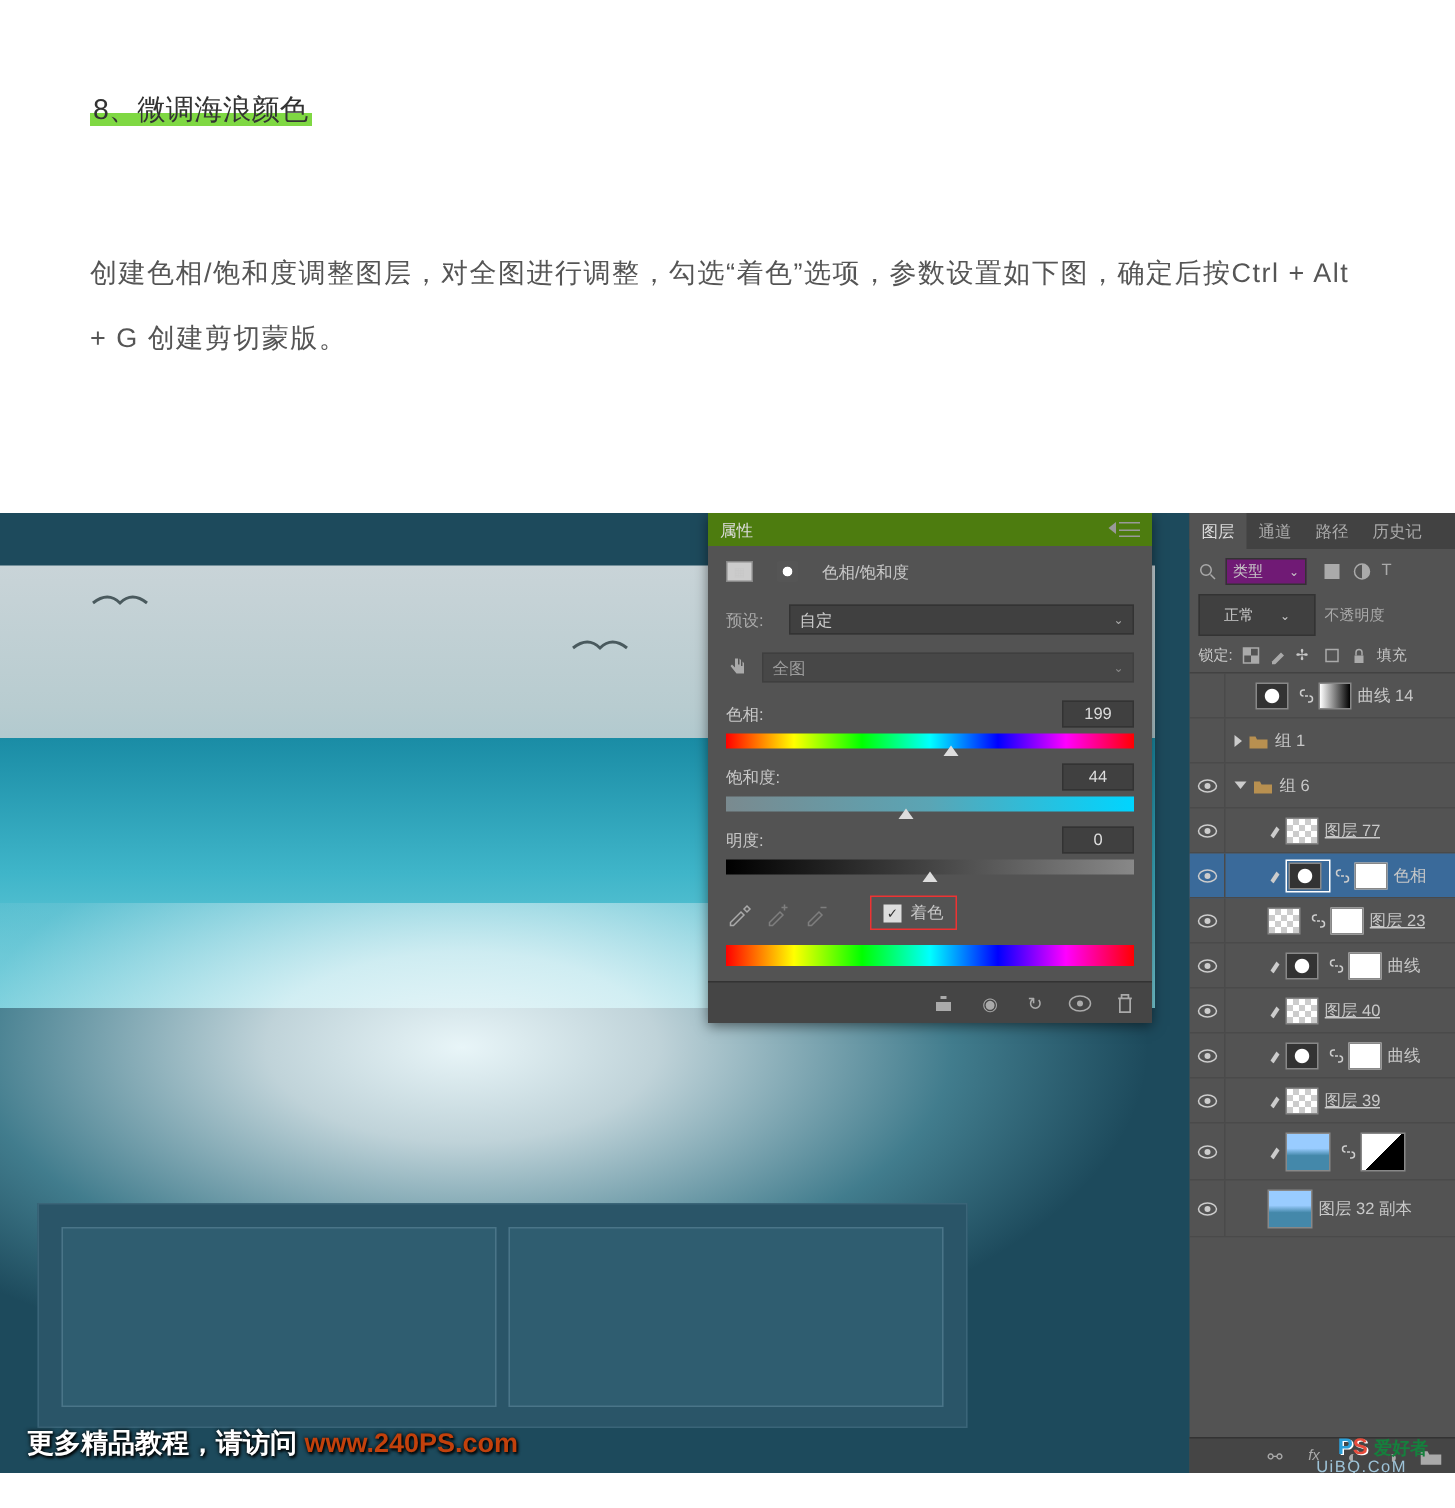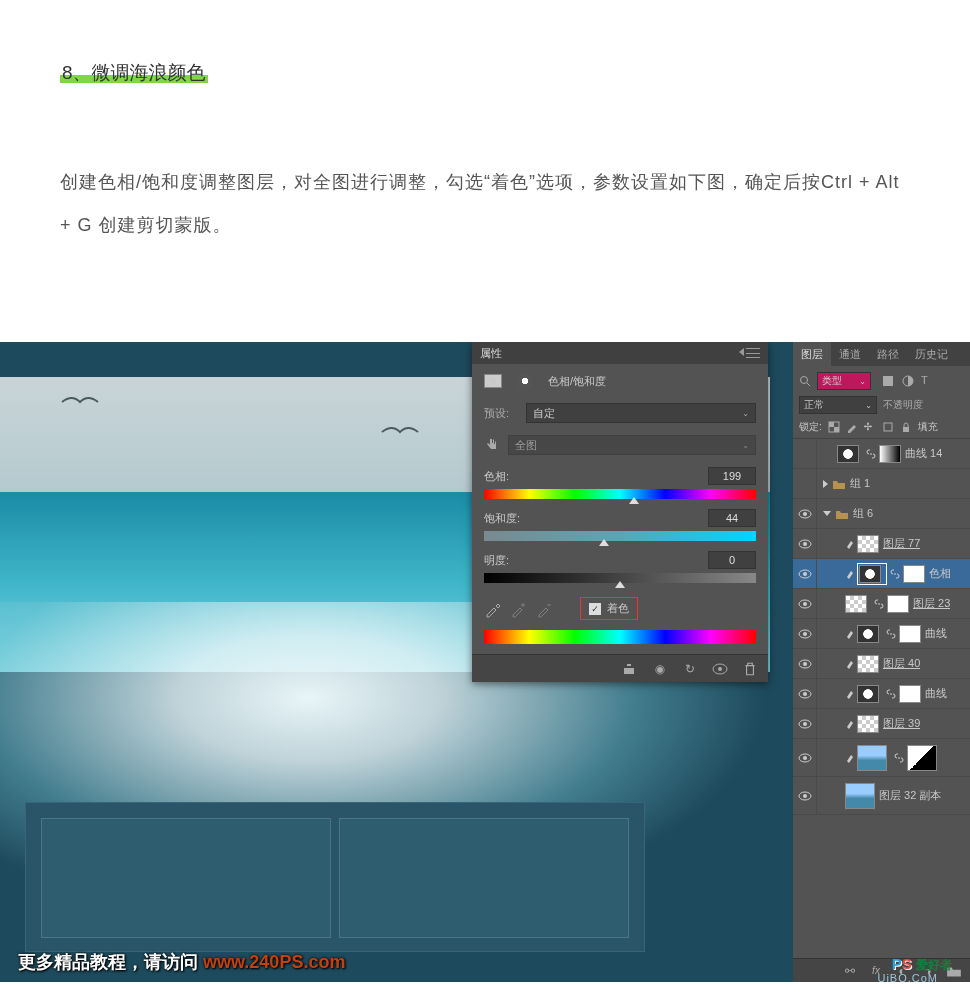--- a/index.html
+++ b/index.html
@@ -15,21 +15,21 @@
 .sea{position:absolute;top:150px;left:0;right:200px;height:180px;background:linear-gradient(#1a8ca5 0%,#3fb5c9 50%,#7dd5e0 100%)}
 .wave{position:absolute;top:260px;left:0;right:200px;height:320px;background:radial-gradient(ellipse at 40% 30%,#e8f5f8 0%,rgba(232,245,248,.8) 20%,rgba(120,200,215,.4) 50%,transparent 70%)}
 .cabinet{position:absolute;bottom:30px;left:25px;width:620px;height:150px;background:#2a5568;border:1px solid #3a6578}
 .drawer{position:absolute;top:15px;width:290px;height:120px;background:#2f5d70;border:1px solid #4a7588}
 .drawer.l{left:15px}.drawer.r{right:15px}
 .bird{position:absolute;width:40px;height:20px;color:#4a5a5e}
 .bird svg{width:100%;height:100%}
 
 
 .prop-panel{position:absolute;top:0;left:472px;width:296px;background:#535353;color:#c8c8c8;font-size:11px;box-shadow:0 2px 8px rgba(0,0,0,.5)}
-.panel-tabbar{height:22px;background:#404040;display:flex;align-items:center;justify-content:space-between;padding:0 8px}
+.panel-tabbar{height:22px;background:#4d7c0f;display:flex;align-items:center;justify-content:space-between;padding:0 8px}
 .panel-title{font-size:11px;color:#ddd}
 .panel-menu{width:14px;height:10px;display:flex;flex-direction:column;justify-content:space-between}
 .panel-menu span{height:1px;background:#999}
 .panel-arrow{width:0;height:0;border-top:4px solid transparent;border-bottom:4px solid transparent;border-right:5px solid #999;position:absolute;top:6px;right:24px}
 .prop-body{padding:10px 12px}
 .prop-head{display:flex;gap:16px;margin-bottom:14px}
 .prop-icon{width:18px;height:14px;background:#ccc;border:1px solid #888;display:flex;align-items:center;justify-content:center;font-size:8px}
 .prop-icon2{width:14px;height:14px;background:radial-gradient(circle at 50% 50%,#fff 30%,#555 35%);border-radius:2px}
 .row{display:flex;align-items:center;margin-bottom:12px;gap:8px}
 .label{min-width:34px;color:#aaa}
@@ -53,25 +53,25 @@
 .foot-ico{width:16px;height:14px;color:#aaa;display:flex;align-items:center;justify-content:center;font-size:12px}
 
 
 .layers-panel{position:absolute;top:0;right:0;width:177px;bottom:0;background:#535353;color:#c8c8c8;font-size:11px}
 .lay-tabs{height:24px;background:#424242;display:flex;}
 .lay-tab{padding:0 8px;height:24px;display:flex;align-items:center;color:#aaa;font-size:11px}
 .lay-tab.active{background:#535353;color:#ddd}
 .lay-opts{padding:6px 6px 4px;border-bottom:1px solid #424242}
 .lay-row1{display:flex;align-items:center;gap:6px;margin-bottom:6px}
 .search-ico{width:12px;height:12px}
-.kind-sel{flex:0 0 54px;height:18px;background:#be185d;border:1px solid #333;display:flex;align-items:center;justify-content:space-between;padding:0 4px;font-size:10px}
+.kind-sel{flex:0 0 54px;height:18px;background:#701a75;border:1px solid #333;display:flex;align-items:center;justify-content:space-between;padding:0 4px;font-size:10px}
 .filter-icons{display:flex;gap:6px;margin-left:4px}
 .fi{width:14px;height:14px;color:#aaa}
 .lay-row2{display:flex;align-items:center;gap:6px;margin-bottom:6px}
-.blend-sel{flex:0 0 78px;height:18px;background:#404040;border:1px solid #333;display:flex;align-items:center;justify-content:space-between;padding:0 4px;font-size:10px}
+.blend-sel{flex:0 0 78px;height:28px;background:#404040;border:1px solid #333;display:flex;align-items:center;justify-content:space-between;padding:0 16px;font-size:10px}
 .opac-lbl{font-size:10px;color:#aaa}
 .lay-row3{display:flex;align-items:center;gap:6px;font-size:10px}
 .lock-ico{width:12px;height:12px}
 .lay-list{overflow:hidden}
 .layer{display:flex;align-items:center;height:30px;border-bottom:1px solid #4a4a4a;padding-right:4px}
 .layer.tall{height:38px}
 .layer.sel{background:#3a6a9a}
 .vis{width:24px;height:100%;display:flex;align-items:center;justify-content:center;border-right:1px solid #4a4a4a}
 .eye{width:14px;height:10px}
 .indent{display:inline-block}

